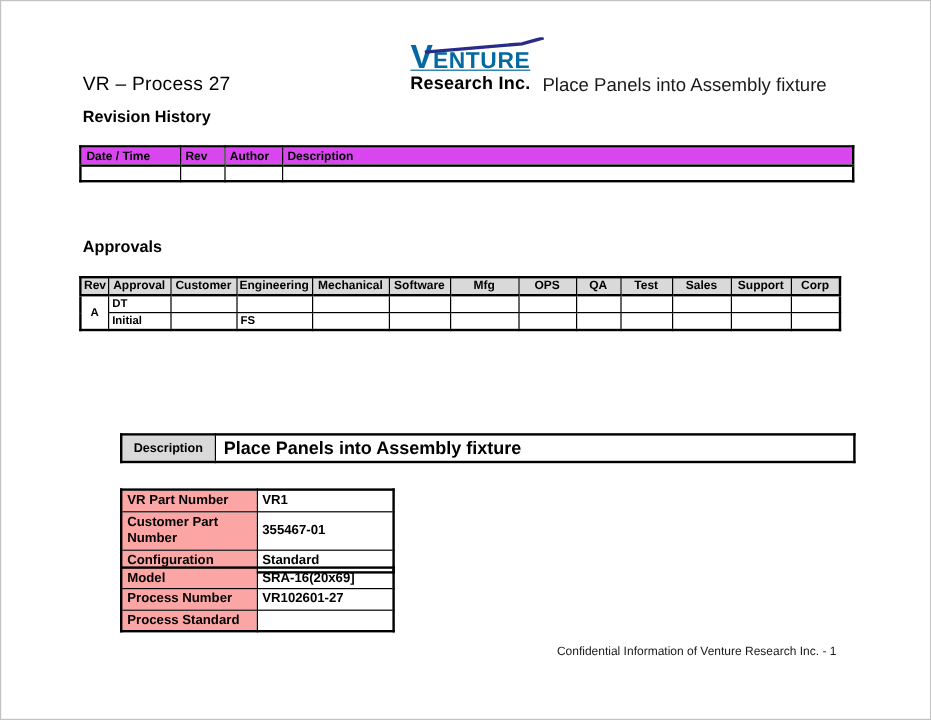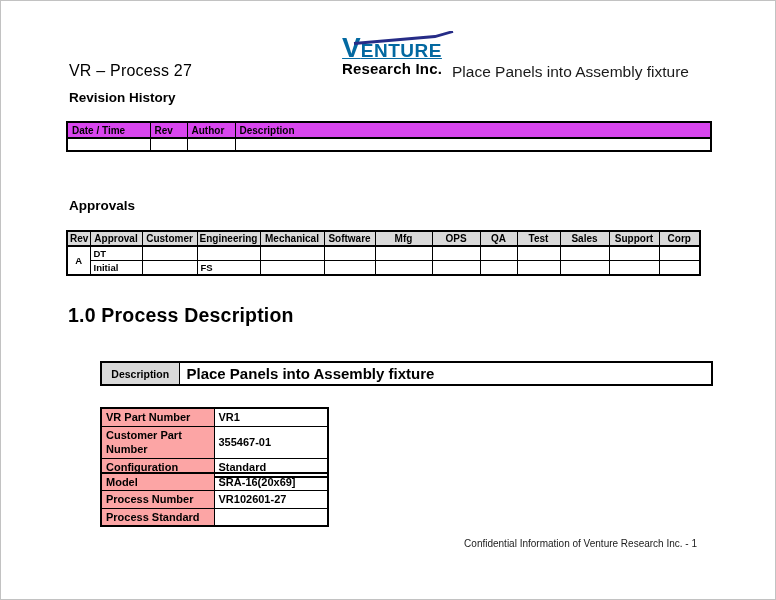--- a/index.html
+++ b/index.html
@@ -169,21 +169,20 @@
         <td></td>
         <td></td>
         <td></td>
         <td></td>
         <td></td>
         <td></td>
       </tr>
     </tbody>
   </table>
 
-  <div class="abs proc-heading">1.0 Process Description</div>
 
   <table class="abs desc-table">
     <colgroup>
         <col style="width:78px">
         <col>
       </colgroup>
     <tbody>
         <tr>
       <td class="lbl">Description</td>
       <td class="val">Place Panels into Assembly fixture</td>

